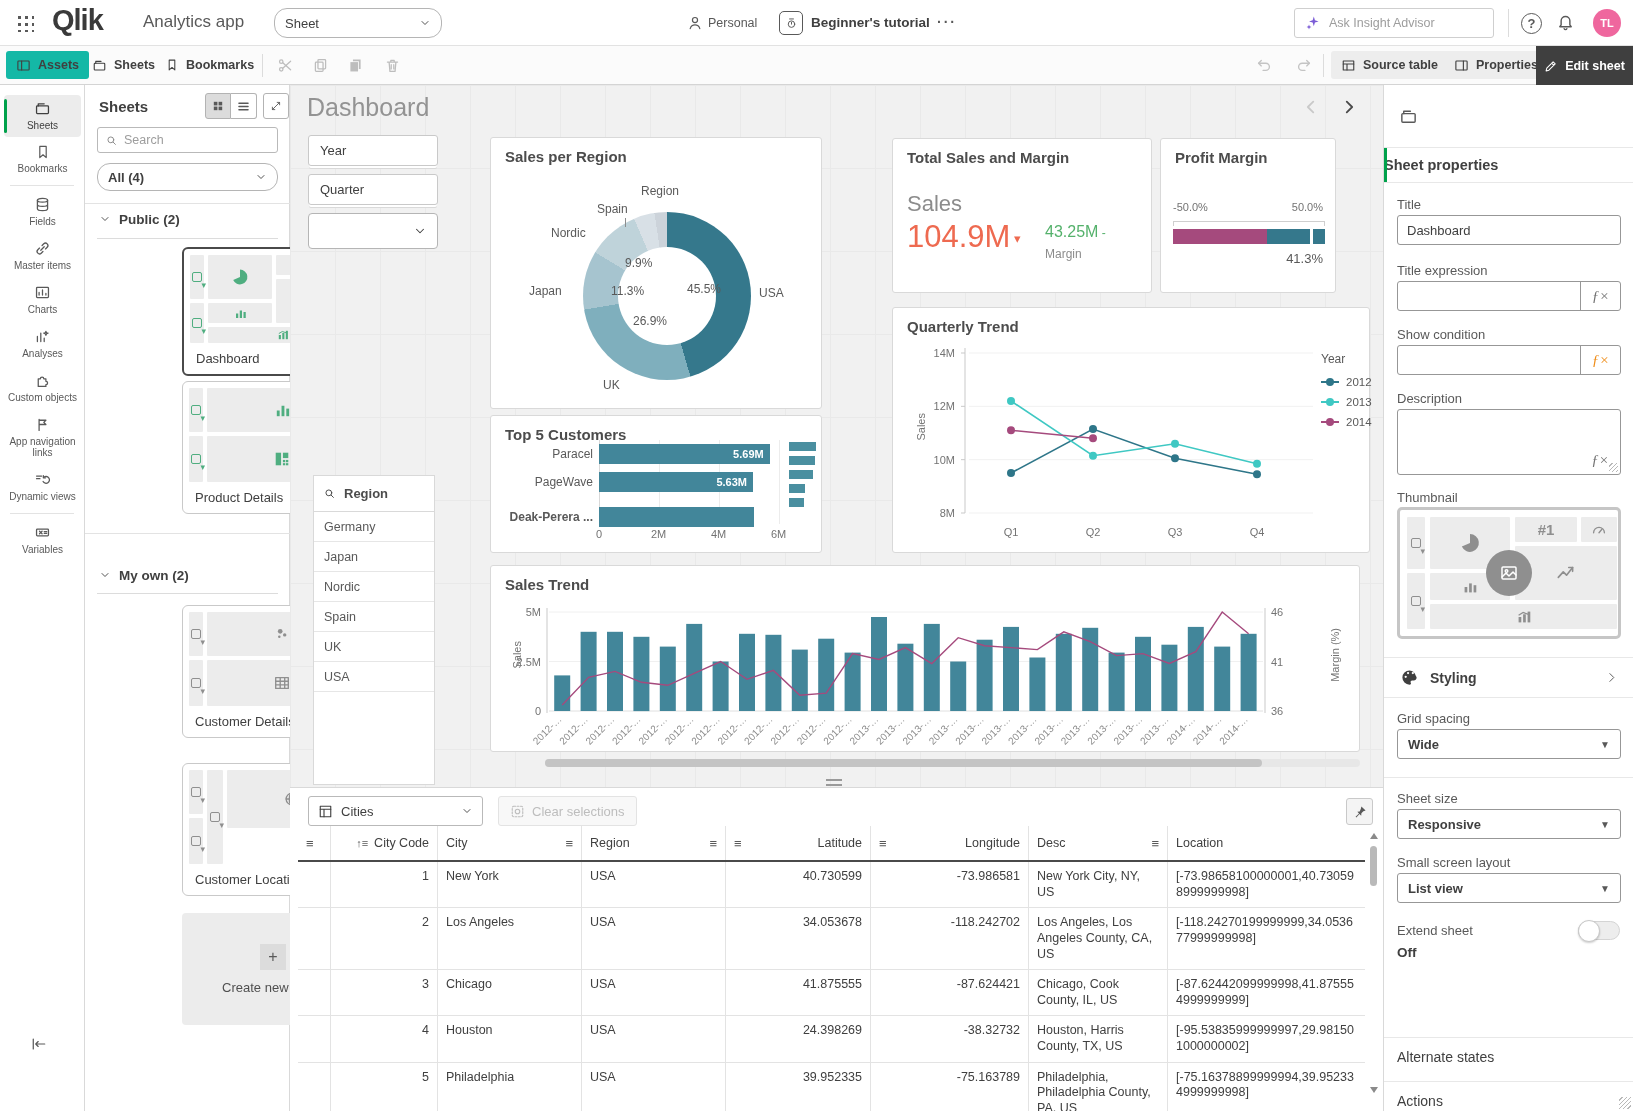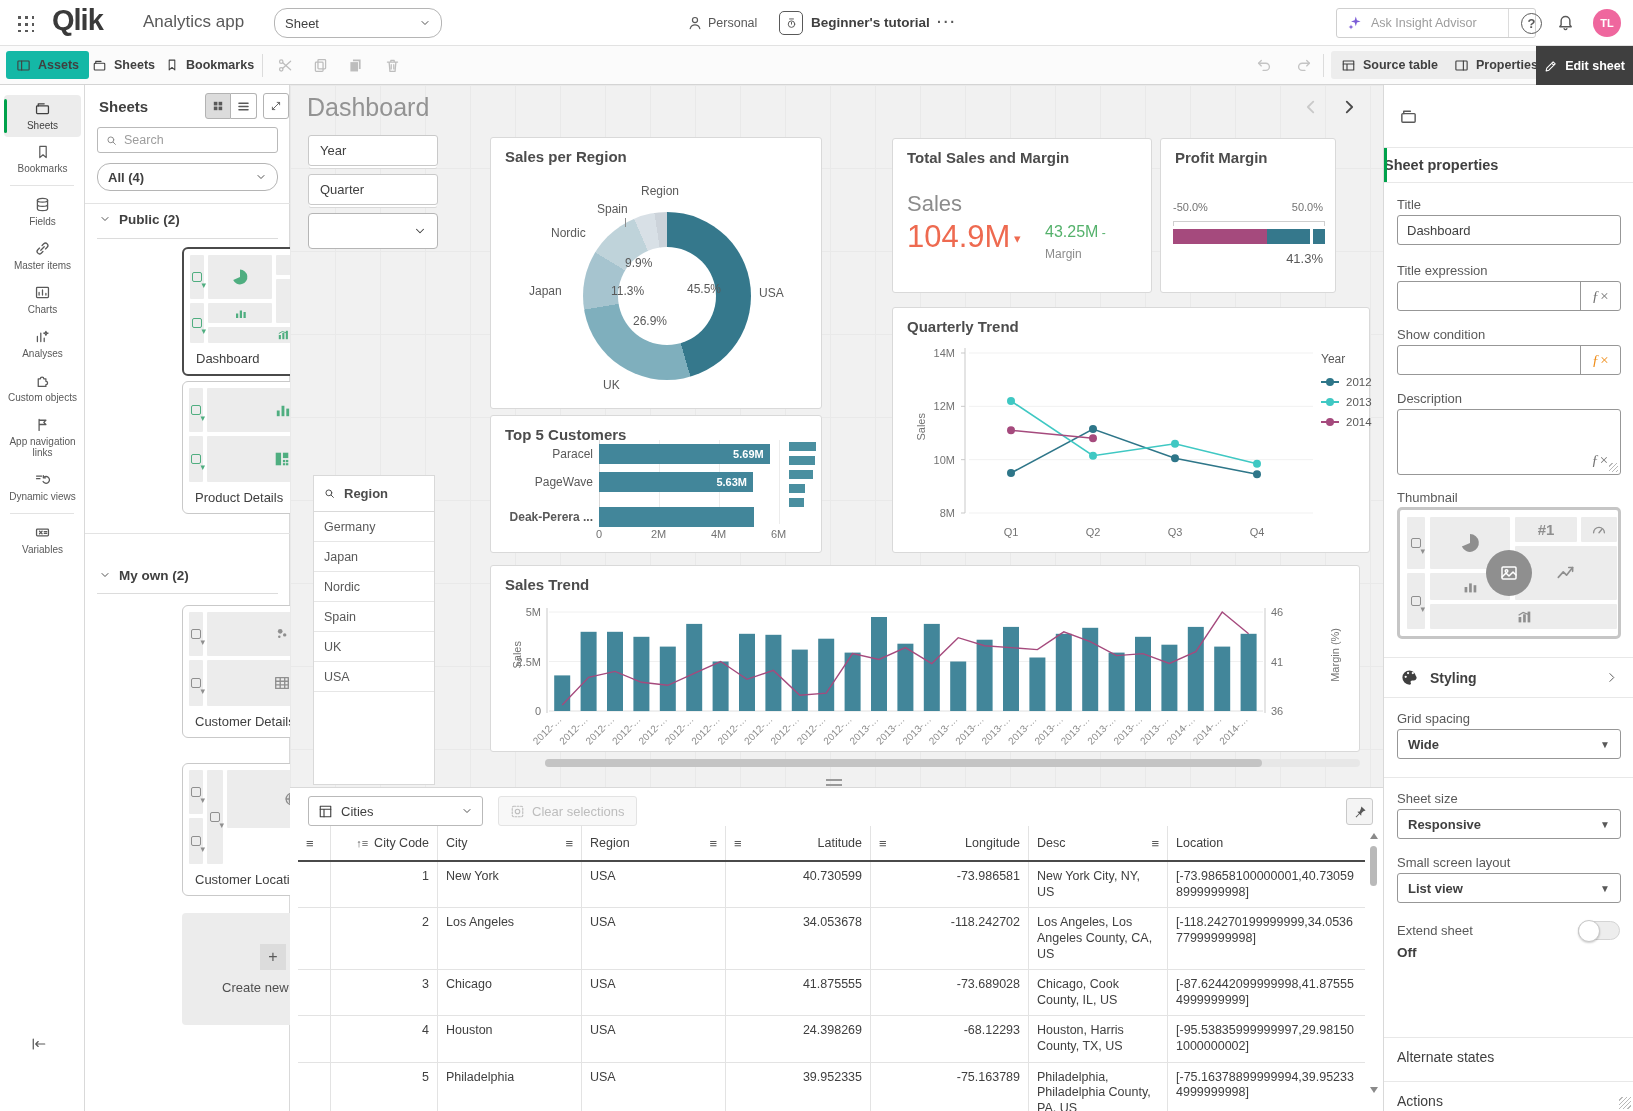--- a/index.html
+++ b/index.html
@@ -164,21 +164,21 @@
     </span>
     <span class="abs" style="left:708px;top:16px;font-size:12.5px;color:#595959;">Personal</span>
     <span class="abs" style="left:779px;top:11px;width:24px;height:24px;border:1.5px solid #595959;border-radius:5px;display:flex;align-items:center;justify-content:center;color:#595959;">
       <svg class="i" width="13" height="13" viewBox="0 0 20 20">
           <circle cx="10" cy="11" r="5"></circle>
           <path d="M10 11V8M7 3h6"></path>
         </svg>
     </span>
     <span class="abs" style="left:811px;top:15px;font-size:13.5px;font-weight:700;color:#404040;">Beginner's tutorial</span>
     <span class="abs dots" style="left:937px;top:14px;font-size:14px;">···</span>
-    <div class="abs insight" style="left:1336px;top:8px;width:200px;height:30px;">
+    <div class="abs insight" style="left:1294px;top:8px;width:200px;height:30px;">
       <span style="color:#7b5cd6">
         <svg class="if" width="16" height="16" viewBox="0 0 20 20">
             <path d="M11 2l1.4 4.6L17 8l-4.6 1.4L11 14l-1.4-4.6L5 8l4.6-1.4L11 2Z"></path>
             <path d="M5 12l.8 2.2L8 15l-2.2.8L5 18l-.8-2.2L2 15l2.2-.8L5 12Z"></path>
           </svg>
       </span>
       <input type="text" placeholder="Ask Insight Advisor" style="">
     </div>
     <div class="abs vdiv" style="left:1508px;top:9px;height:28px;"></div>
     <span class="abs qmark" style="left:1521px;top:13px;">?</span>
@@ -869,31 +869,31 @@
               <div class="num">-118.242702</div>
               <div>Los Angeles, Los Angeles County, CA, US</div>
               <div class="wrapcell">[-118.24270199999999,34.053677999999998]</div>
             </div>
             <div class="t-grid t-row">
               <div></div>
               <div class="num">3</div>
               <div>Chicago</div>
               <div>USA</div>
               <div class="num">41.875555</div>
-              <div class="num">-73.689028</div>
+              <div class="num">-87.624421</div>
               <div>Chicago, Cook County, IL, US</div>
               <div class="wrapcell">[-87.62442099999998,41.875554999999999]</div>
             </div>
             <div class="t-grid t-row">
               <div></div>
               <div class="num">4</div>
               <div>Houston</div>
               <div>USA</div>
               <div class="num">24.398269</div>
-              <div class="num">-68.12293</div>
+              <div class="num">-38.32732</div>
               <div>Houston, Harris County, TX, US</div>
               <div class="wrapcell">[-95.53835999999997,29.981501000000002]</div>
             </div>
             <div class="t-grid t-row">
               <div></div>
               <div class="num">5</div>
               <div>Philadelphia</div>
               <div>USA</div>
               <div class="num">39.952335</div>
               <div class="num">-75.163789</div>

